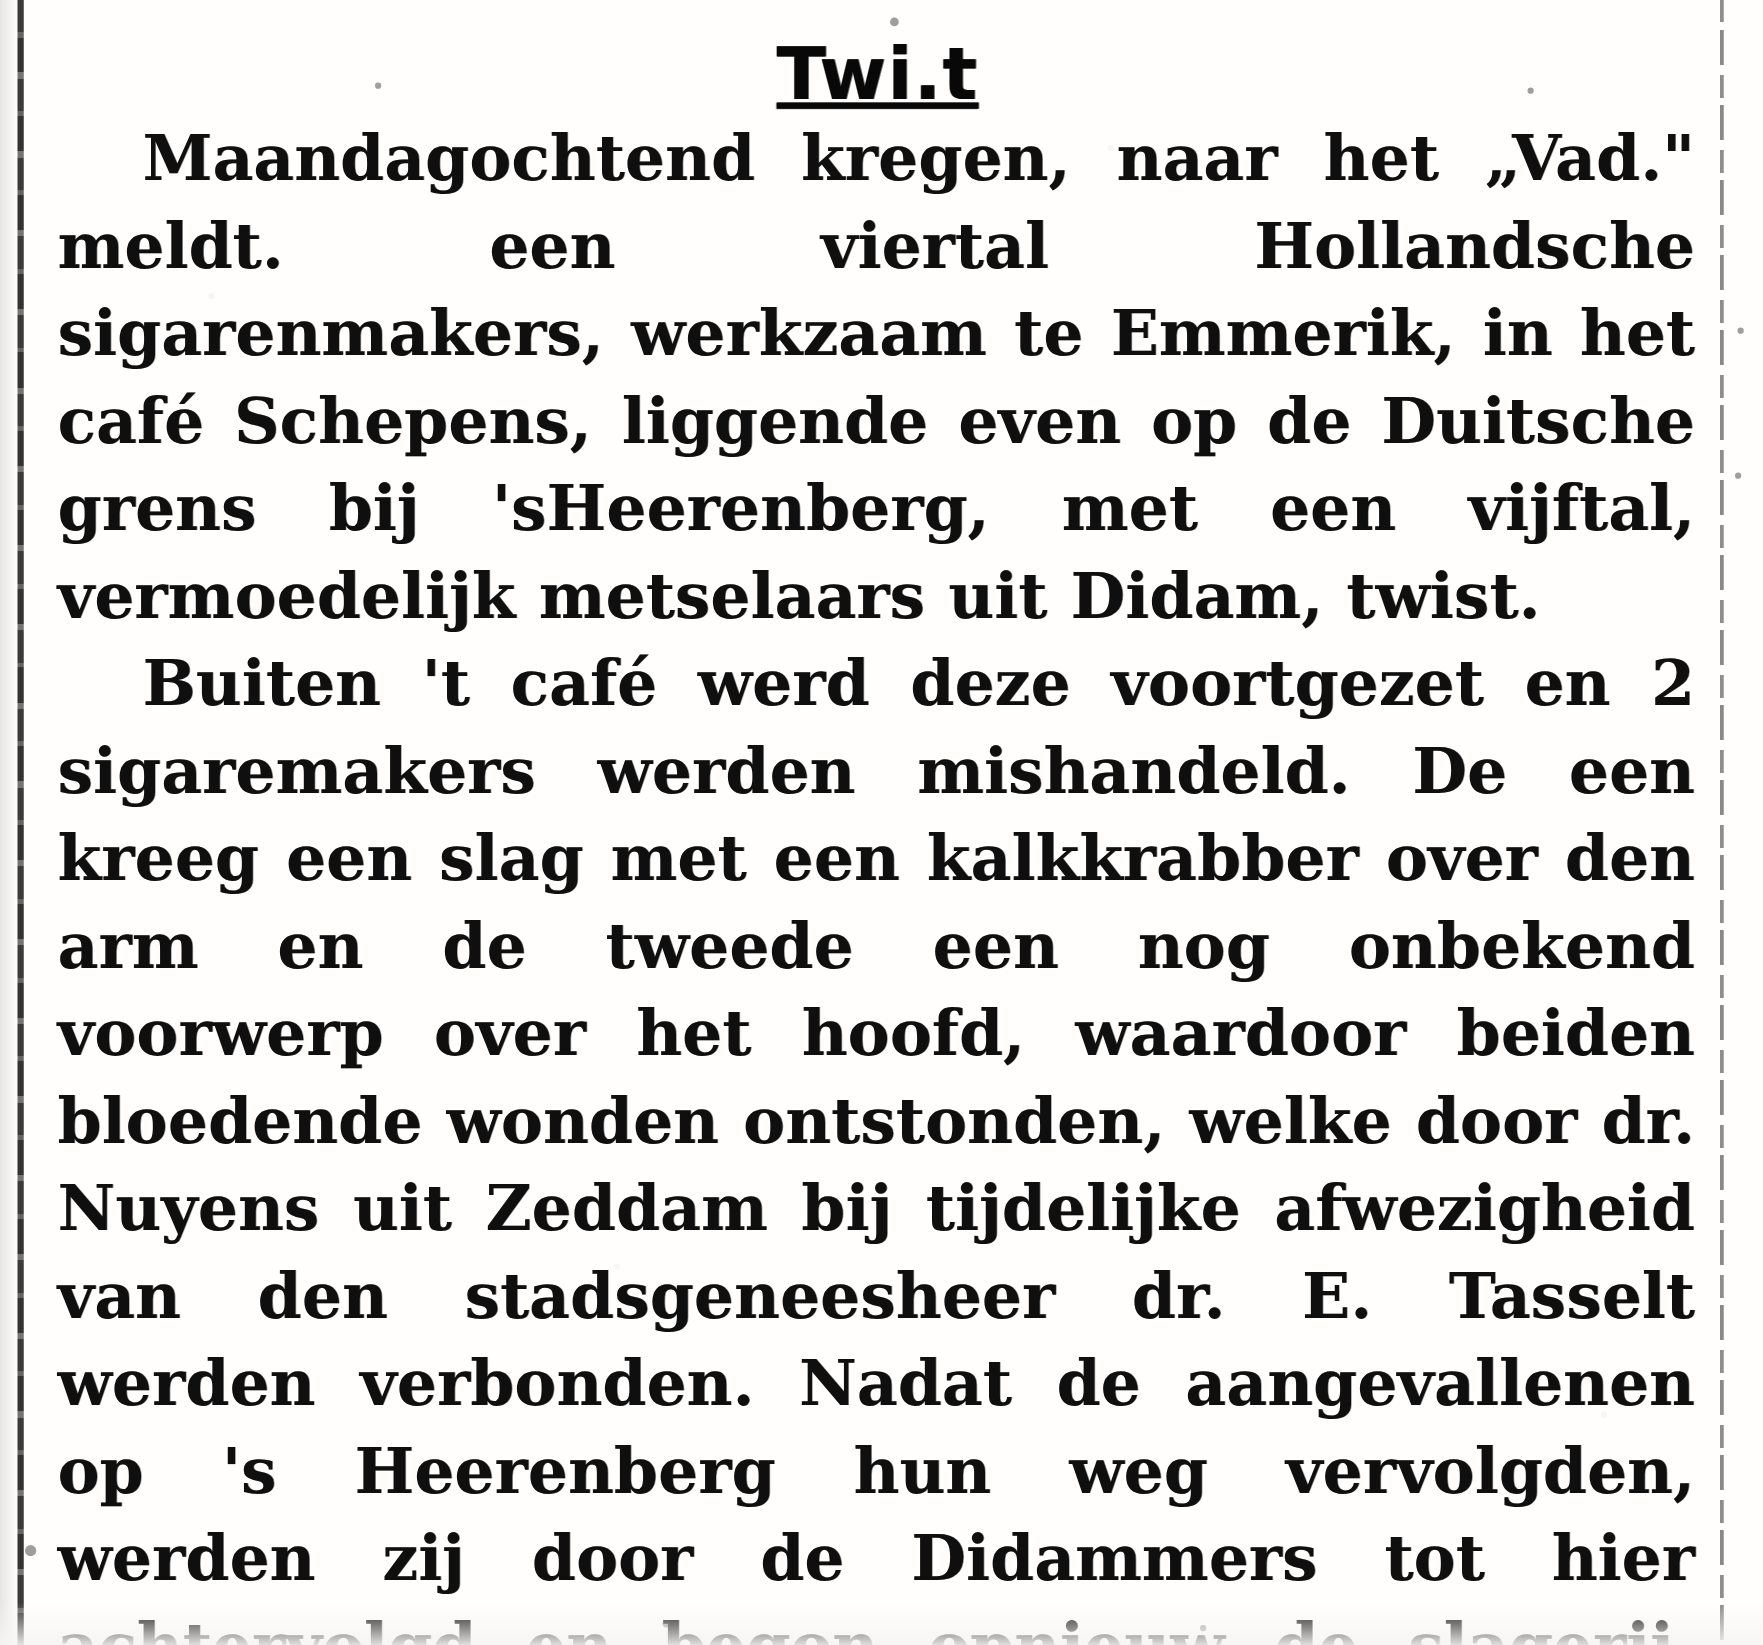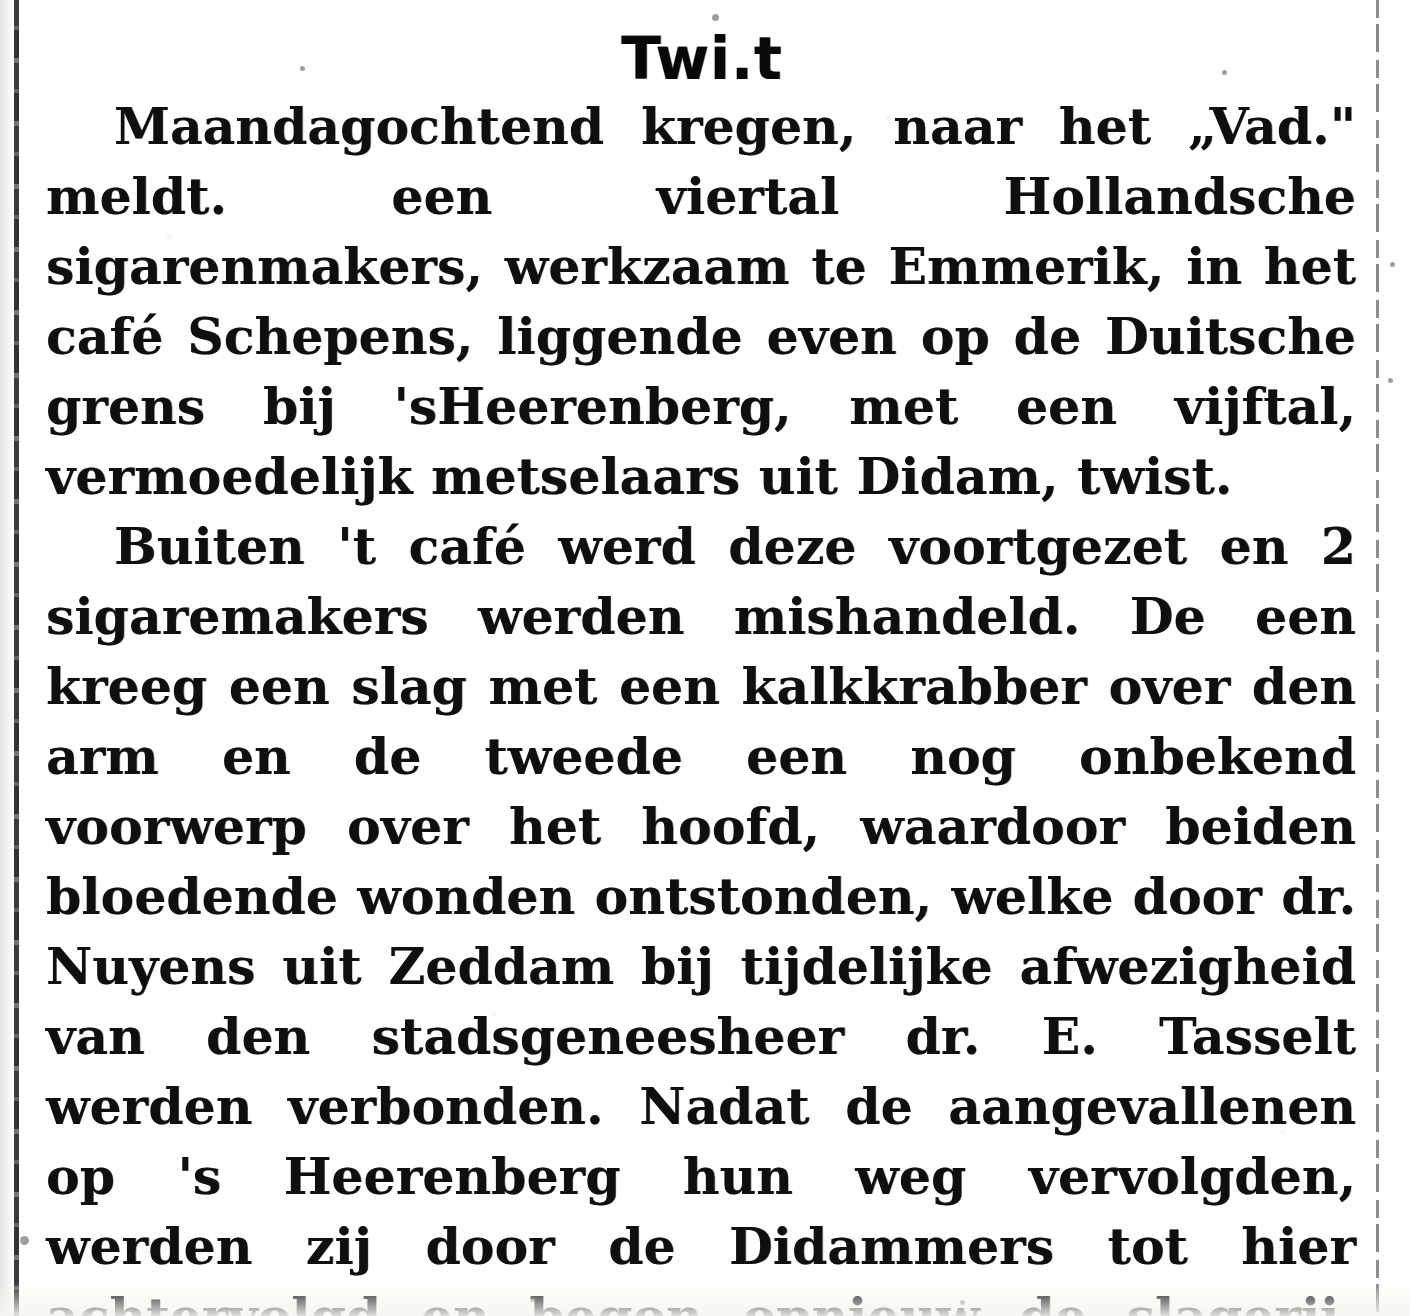--- a/index.html
+++ b/index.html
@@ -72,20 +72,21 @@
   .headline {
     margin: 30px 0 4px 0;
     text-align: center;
     font-family: "DejaVu Sans", sans-serif;
     font-weight: bold;
     font-size: 58px;
     line-height: 1.0;
     letter-spacing: 1px;
     color: #0a0a0a;
     text-shadow: 0.8px 0 0 rgba(0,0,0,0.55), -0.5px 0.4px 0 rgba(0,0,0,0.35);
+    text-decoration: underline;
   }
 
   .article-body {
     margin: 0;
     padding: 0 6px 0 4px;
     font-family: "DejaVu Serif", serif;
     font-weight: bold;
     font-size: 50.5px;
     line-height: 70px;
     color: #111111;

